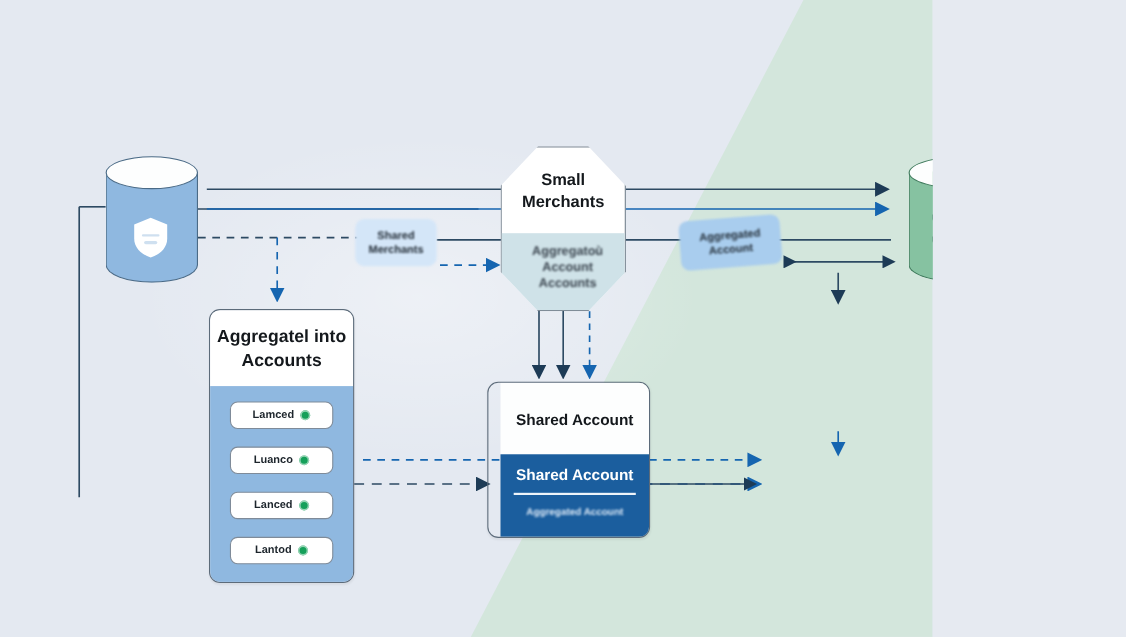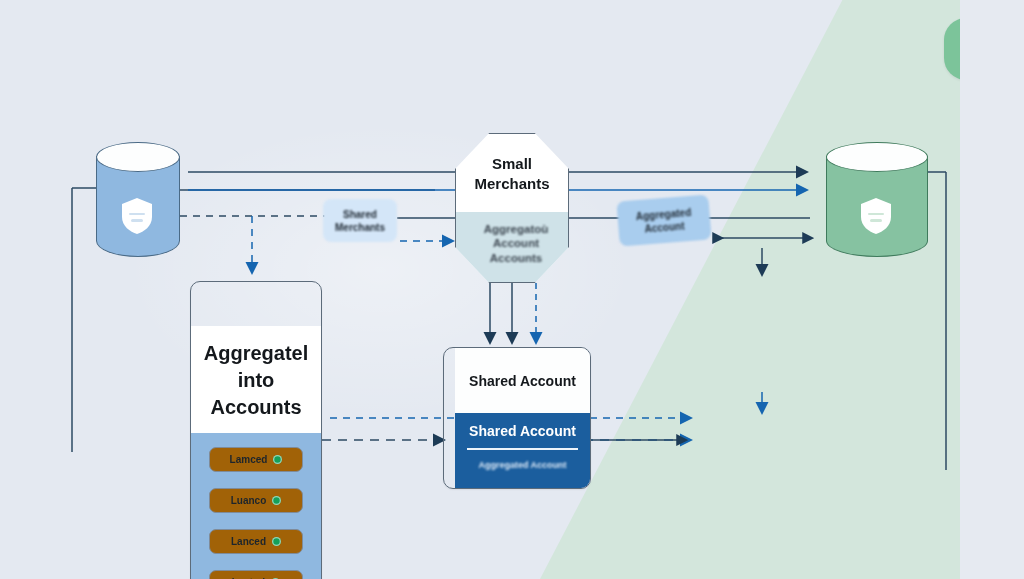--- a/index.html
+++ b/index.html
@@ -1,21 +1,21 @@
 <!DOCTYPE html>
 <html><head>
 <meta charset="utf-8">
 <style>
   html,body{margin:0;padding:0;}
   body{
     width:1024px;height:579px;overflow:hidden;
     font-family:"Liberation Sans", sans-serif;
     background:#e6eaf1;
   }
-  #stage{position:relative;width:960px;height:579px;overflow:hidden;}
+  #stage{position:relative;width:848px;height:579px;overflow:hidden;}
 
   
   .bg-left{position:absolute;inset:0;background:#e4e9f1;}
   .bg-right{
     position:absolute;top:0;right:0;width:420px;height:579px;
     background:#d3e6dc;
     clip-path:polygon(100% 0, 100% 100%, 0 100%, 72% 0);
   }
   .bg-soft{
     position:absolute;left:120px;top:120px;width:520px;height:300px;
@@ -65,30 +65,30 @@
     position:absolute;left:4px;top:88px;width:100%;text-align:center;z-index:2;
     font-size:11.5px;font-weight:bold;color:#3c4650;line-height:1.25;
     filter:blur(0.85px);
   }
 
   
   .panel{position:absolute;border:1.5px solid #5c6b7a;border-radius:10px;overflow:hidden;
          box-shadow:0 1px 2px rgba(0,0,0,.06);}
   .panel .head{
     background:#ffffff;padding:14px 5px 12px;text-align:center;
-    font-size:20px;font-weight:bold;color:#14181c;line-height:1.35;margin-top:44px;
+    font-size:16px;font-weight:bold;color:#14181c;line-height:1.35;
   }
   .panel .rows{padding:14px 18px 16px;display:flex;flex-direction:column;gap:16px;}
   .panel.left-panel{left:190px;top:281px;width:130px;}
   .panel.left-panel .rows{background:#8fb8e0;}
   .panel.right-panel{left:698px;top:281px;width:128px;}
   .panel.right-panel .rows{background:#b4d6c1;padding:16px 16px 18px;gap:14px;}
 
   .pill{
-    background:#a16207;border:1.2px solid #7f8b99;border-radius:7px;height:23px;
+    background:#ffffff;border:1.2px solid #7f8b99;border-radius:7px;height:23px;
     display:flex;align-items:center;justify-content:center;gap:6px;
     font-size:10px;font-weight:bold;color:#1d252c;
   }
   .pill .lbl{filter:blur(0.55px);}
   .pill .dot{width:9px;height:9px;border-radius:50%;background:#15a05a;
              box-shadow:inset 0 0 0 1.3px rgba(255,255,255,.55);}
   .pill.plain{background:#dbe6f5;border-color:#6f7e8f;height:26px;}
   .pill.plain .dash{display:block;width:28px;height:2px;background:#46525e;border-radius:1px;}
 
   

